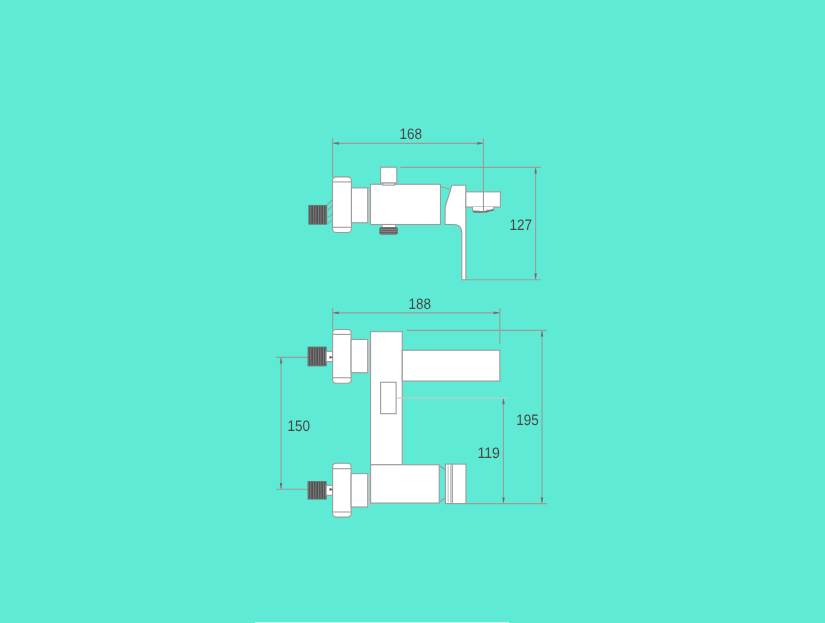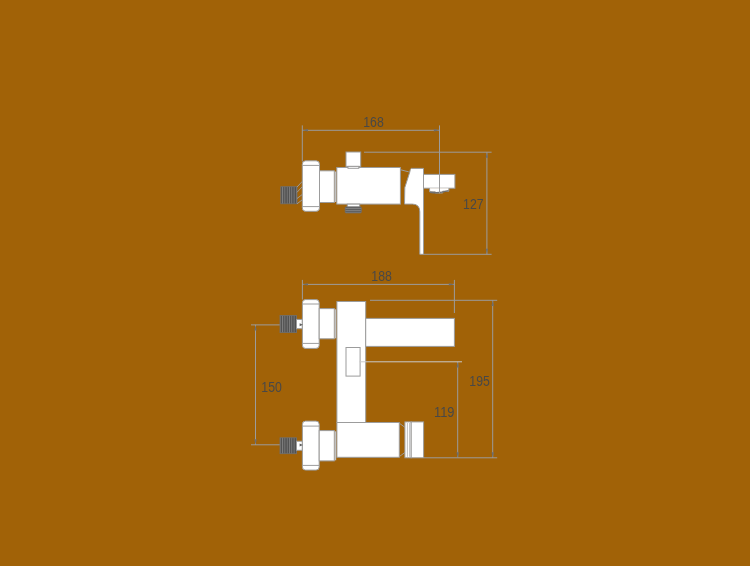--- a/index.html
+++ b/index.html
@@ -1,16 +1,16 @@
 <!DOCTYPE html>
 <html><head>
 <meta charset="utf-8">
 <style>
   html,body{margin:0;padding:0;background:#ffffff;}
-  .page{width:750px;height:566px;position:relative;overflow:hidden;background:#a16207;}
+  .page{width:750px;height:566px;position:relative;overflow:hidden;background:#5eead4;}
   text{font-family:"Liberation Sans",sans-serif;fill:#484848;}
 </style>
 </head>
 <body>
 <div class="page">
 <svg width="750" height="566" viewBox="0 0 750 566">
 <defs>
   <pattern id="thrV" width="2.3" height="6" patternUnits="userSpaceOnUse">
     <rect x="0" y="0" width="2.3" height="6" fill="#636363"></rect>
     <rect x="0.5" y="0" width="0.8" height="6" fill="#474747"></rect>

